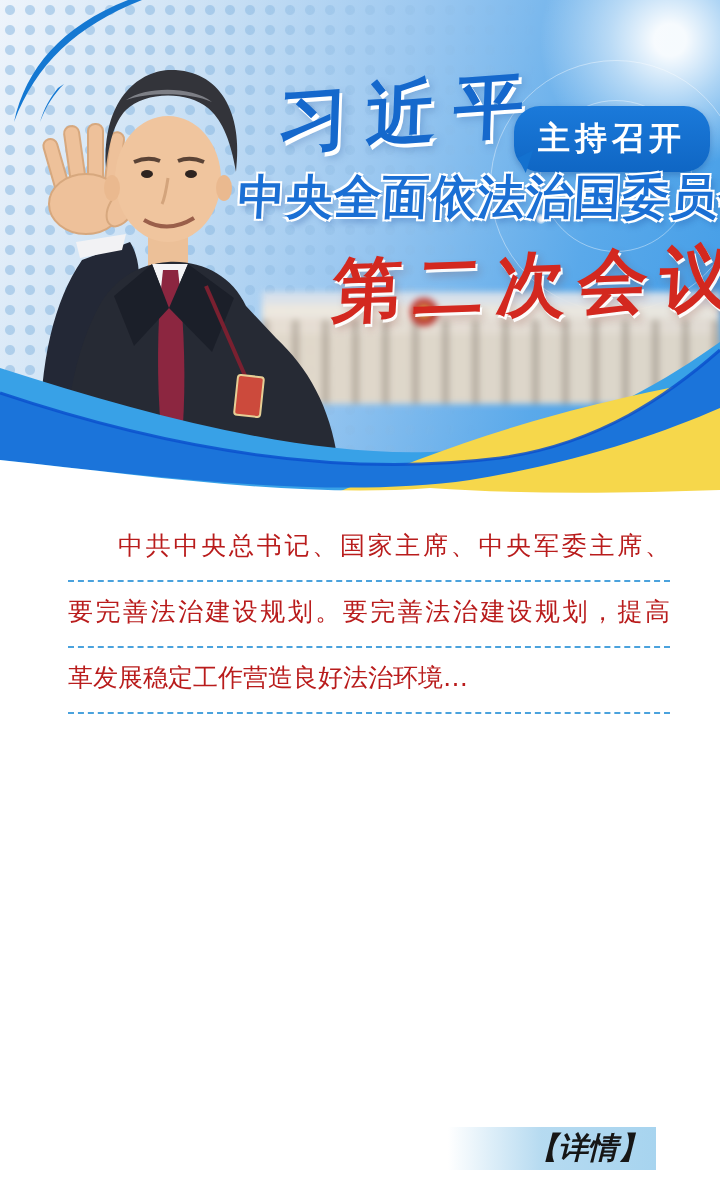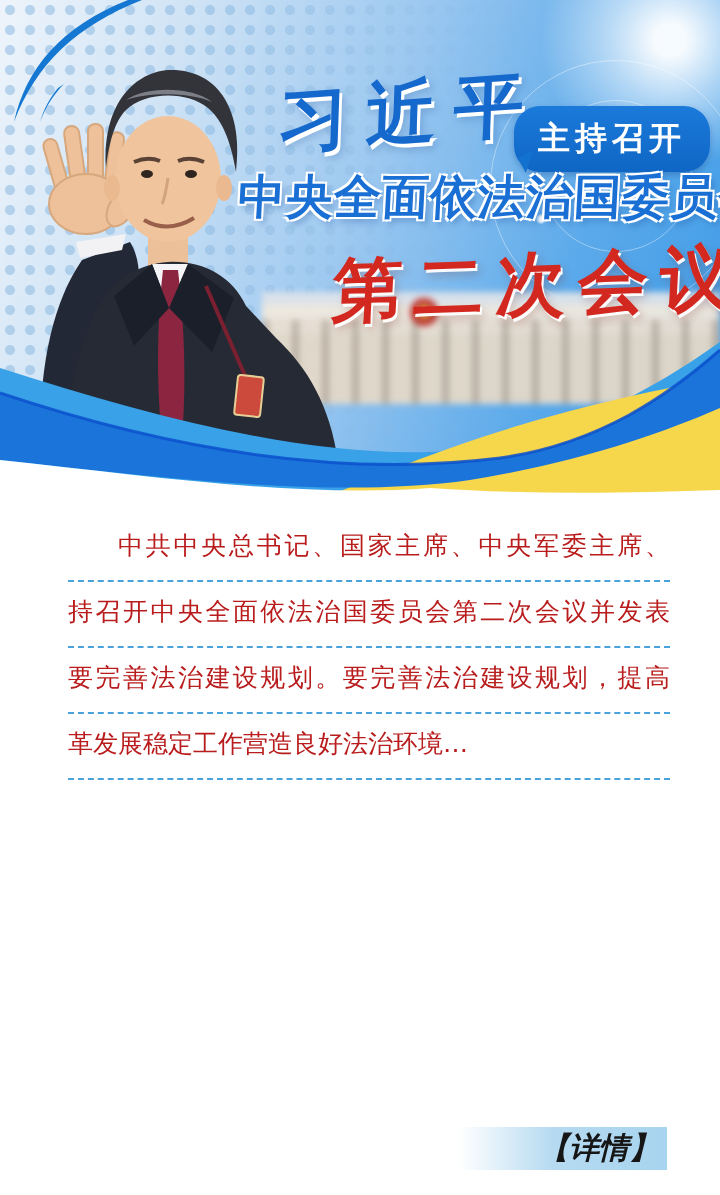--- a/index.html
+++ b/index.html
@@ -54,21 +54,21 @@
 
   
   .article{position:absolute;left:68px;top:516px;width:602px;}
   .article-line{height:64px;line-height:60px;border-bottom:2px dashed #4aa2dd;
         font-family:"DejaVu Sans","Liberation Sans",sans-serif;
         font-size:25px;color:#b91c1c;white-space:nowrap;
         text-align:justify;text-align-last:justify;overflow:visible;}
   .article-line.first{text-indent:2em;}
   .article-line.last{text-align:right;text-align-last:left;}
 
-  .details-btn{position:absolute;left:459px;top:1127px;width:208px;height:43px;
+  .details-btn{position:absolute;left:448px;top:1127px;width:208px;height:43px;
         background:linear-gradient(90deg,rgba(170,213,240,0) 0%,rgba(169,212,238,.85) 45%,#a7d4ef 100%);
         display:flex;align-items:center;justify-content:flex-end;padding-right:8px;
         box-sizing:border-box;cursor:pointer;}
   .details-btn span{font-size:30px;font-weight:bold;color:#161616;
         font-family:"DejaVu Sans","Liberation Sans",sans-serif;font-style:italic;}
 </style>
 </head>
 <body>
 
 <div class="page">
@@ -141,21 +141,20 @@
     <div class="name-title">习近平</div>
     <div class="badge">
       <span>主持召开</span>
     </div>
     <div class="committee-title">中央全面依法治国委员会</div>
     <div class="meeting-title">第二次会议</div>
   </div>
 
   <div class="article">
     <div class="article-line first">中共中央总书记、国家主席、中央军委主席、</div>
-    <div class="article-line">持召开中央全面依法治国委员会第二次会议并发表</div>
     <div class="article-line">要完善法治建设规划。要完善法治建设规划，提高</div>
     <div class="article-line last">革发展稳定工作营造良好法治环境…</div>
   </div>
 
   <div class="details-btn">
     <span>【详情】</span>
   </div>
 
 </div>
 

